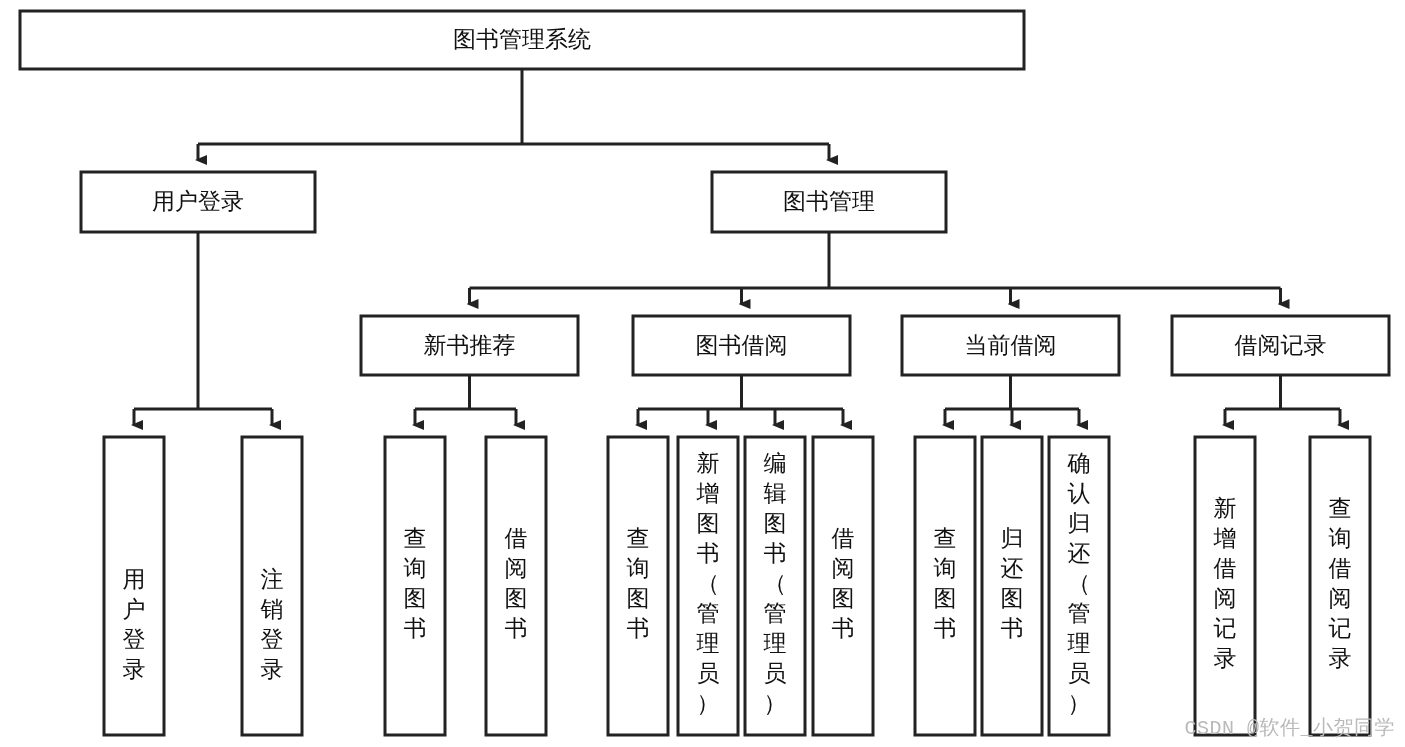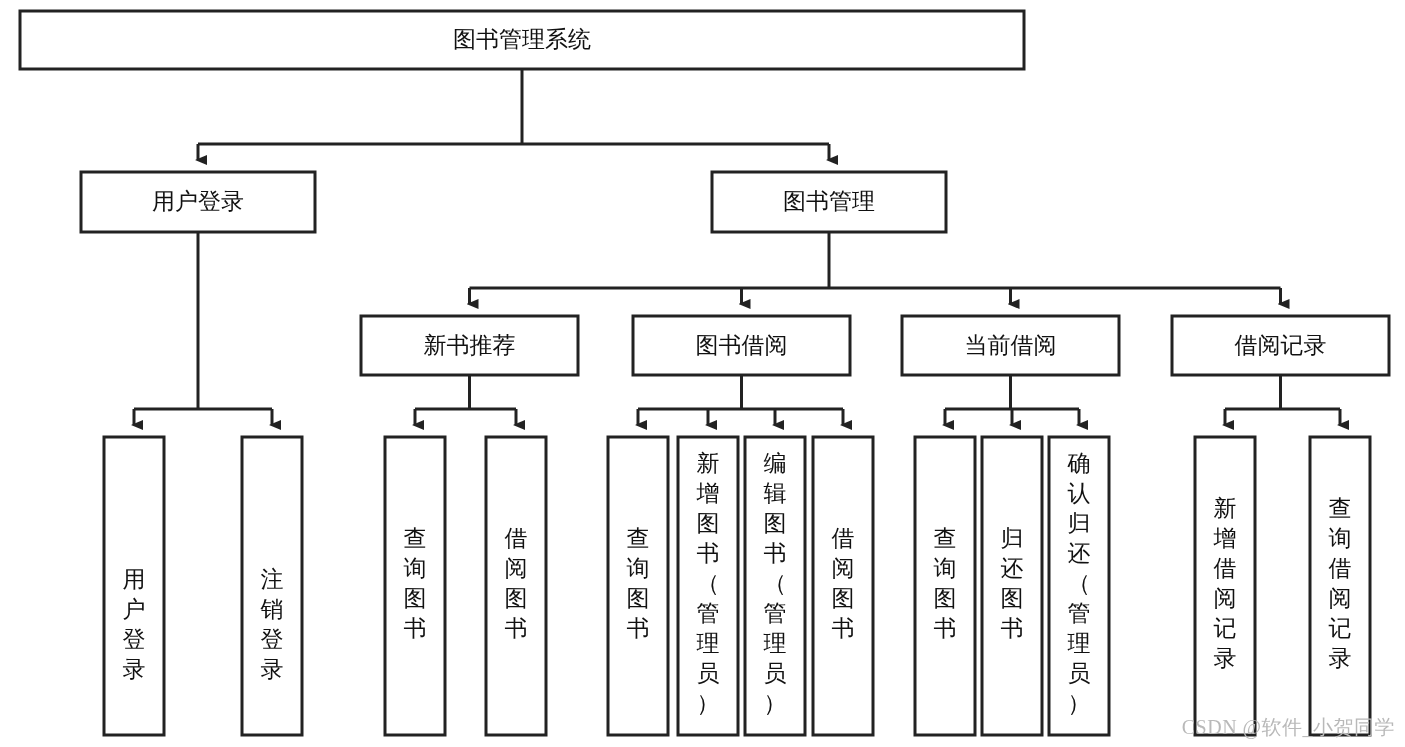--- a/index.html
+++ b/index.html
@@ -49,21 +49,21 @@
   .node-label-v {
     font-family: "Liberation Sans", "DejaVu Sans", sans-serif;
     font-size: 23px;
     fill: #111111;
     text-anchor: middle;
   }
   .watermark {
     position: absolute;
     right: 10px;
     bottom: 6px;
-    font-family: Liberation Serif, serif;
+    font-family: Liberation Mono, monospace;
     font-size: 20px;
     color: #b9b9b9;
     letter-spacing: 0.5px;
     white-space: nowrap;
     user-select: none;
   }
 </style>
 </head>
 <body>
 

